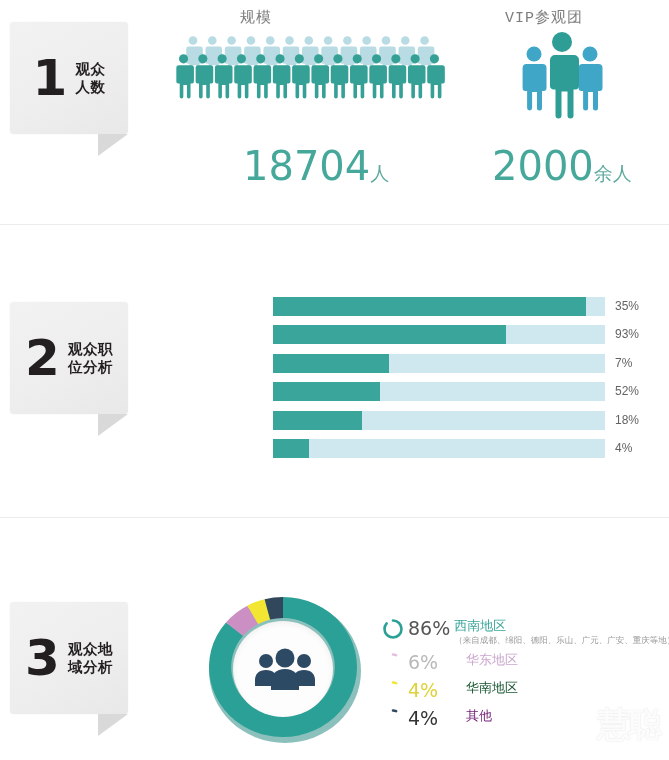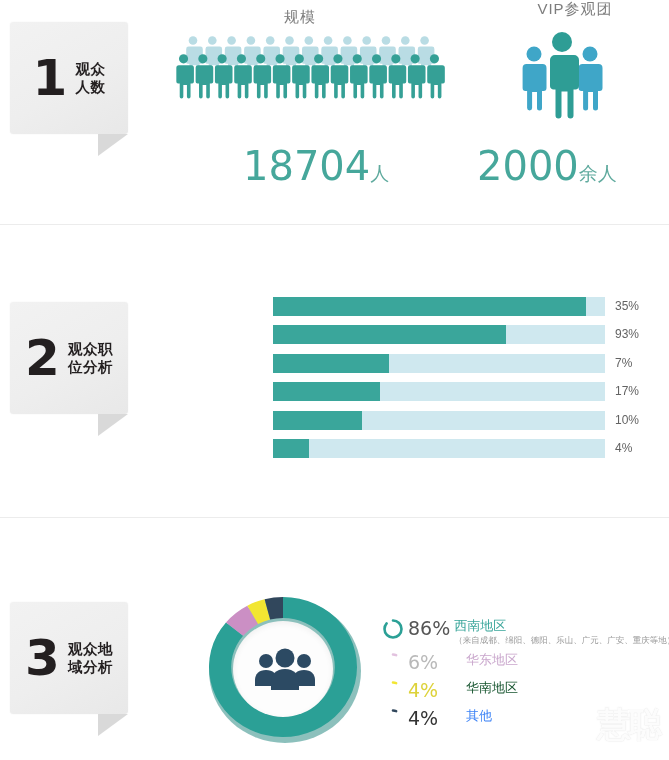--- a/index.html
+++ b/index.html
@@ -41,21 +41,21 @@
 
   .divider {
     position: absolute; left: 0; width: 669px; height: 1px;
     background: #ececec;
   }
 
   
   .col-title {
     position: absolute;
     font-size: 15px; color: #7d7d7d; letter-spacing: 1px;
-    text-align: center;
+    text-align: left;
   }
   .people-row { position: absolute; }
 
   .big-num {
     position: absolute;
     font-family: "DejaVu Sans", sans-serif;
     font-size: 40px; color: #46a79b; font-weight: 400; letter-spacing: 0px;
     white-space: nowrap;
   }
   .big-num .unit { font-size: 19px; color: #5faa9e; }
@@ -121,21 +121,21 @@
         <span class="badge-txt">
           <span>观众</span><br>
           <span>人数</span>
         </span>
       </div>
     </div>
     <div class="badge-fold"></div>
   </div>
 
   <div class="col-title" style="left:240px; top:8px; width:120px;">规模</div>
-  <div class="col-title" style="left:505px; top:0; width:140px;">VIP参观团</div>
+  <div class="col-title" style="left:505px; top:8px; width:140px;font-family:Liberation Mono, monospace;">VIP参观团</div>
 
   <svg class="people-row" style="left:172px; top:35px;" width="290" height="90" viewBox="0 0 290 90">
     <g id="back-row" fill="#b9dce4">
         <g>
           <circle cx="21" cy="5.5" r="4.3"></circle>
           <path d="M13.6 11.5 h14.8 a2.4 2.4 0 0 1 2.4 2.4 v13 a1.9 1.9 0 0 1 -2.1 1.9 h-1.1 v12.5 a1.7 1.7 0 0 1 -3.4 0 v-11 h-3.4 v11 a1.7 1.7 0 0 1 -3.4 0 v-12.5 h-1.1 a1.9 1.9 0 0 1 -2.1 -1.9 v-13 a2.4 2.4 0 0 1 2.4 -2.4 z"></path>
         </g>
         <g>
           <circle cx="40.3" cy="5.5" r="4.3"></circle>
           <path d="M32.9 11.5 h14.8 a2.4 2.4 0 0 1 2.4 2.4 v13 a1.9 1.9 0 0 1 -2.1 1.9 h-1.1 v12.5 a1.7 1.7 0 0 1 -3.4 0 v-11 h-3.4 v11 a1.7 1.7 0 0 1 -3.4 0 v-12.5 h-1.1 a1.9 1.9 0 0 1 -2.1 -1.9 v-13 a2.4 2.4 0 0 1 2.4 -2.4 z"></path>
@@ -259,21 +259,21 @@
 
     <g fill="#2e9d95">
       <circle cx="50" cy="12" r="10"></circle>
       <path d="M38 25 h24 a5 5 0 0 1 5 5 v26 a3.5 3.5 0 0 1 -3.7 3.5 h-1.8 v26 a3 3 0 0 1 -6 0 v-24 h-6 v24 a3 3 0 0 1 -6 0 v-26 h-1.8 a3.5 3.5 0 0 1 -3.7 -3.5 v-26 a5 5 0 0 1 5 -5 z"></path>
     </g>
   </svg>
 
   <div class="big-num" style="left:243px; top:143px;text-align:center;">
     <span>18704</span><span class="unit">人</span>
   </div>
-  <div class="big-num" style="left:477px; top:143px;">
+  <div class="big-num" style="left:492px; top:143px;">
     <span>2000</span><span class="unit">余人</span>
   </div>
 
   <div class="divider" style="top:224px;"></div>
 
   <div class="badge-wrap" style="left:10px; top:302px;">
     <div class="badge">
       <div class="badge-inner">
         <span class="badge-num">2</span>
         <span class="badge-txt">
@@ -301,27 +301,27 @@
       <div class="bar-row" style="top: 353.8px;">
         <div class="bar-track" style="background: rgb(207, 232, 239);">
           <div class="bar-fill" style="width: 35.0404%; background: rgb(58, 166, 155);"></div>
         </div>
         <div class="bar-val">7%</div>
       </div>
       <div class="bar-row" style="top: 382.2px;">
         <div class="bar-track" style="background: rgb(207, 232, 239);">
           <div class="bar-fill" style="width: 32.345%; background: rgb(58, 166, 155);"></div>
         </div>
-        <div class="bar-val">17%</div>
+        <div class="bar-val">52%</div>
       </div>
       <div class="bar-row" style="top: 410.6px;">
         <div class="bar-track" style="background: rgb(207, 232, 239);">
           <div class="bar-fill" style="width: 26.9542%; background: rgb(58, 166, 155);"></div>
         </div>
-        <div class="bar-val">10%</div>
+        <div class="bar-val">18%</div>
       </div>
       <div class="bar-row" style="top: 439px;">
         <div class="bar-track" style="background: rgb(207, 232, 239);">
           <div class="bar-fill" style="width: 10.7817%; background: rgb(58, 166, 155);"></div>
         </div>
         <div class="bar-val">4%</div>
       </div>
     </div>
 
   <div class="divider" style="top:517px;"></div>
@@ -392,19 +392,19 @@
         <div class="legend-texts">
           <div class="legend-name" style="color: #14532d;">华南地区</div>
         </div>
       </div>
       <div class="legend-row">
         <div class="legend-mark"><svg width="22" height="22" viewBox="0 0 22 22">
             <circle cx="11" cy="11" r="8.5" fill="none" stroke="#31475c" stroke-width="2.6" stroke-linecap="round" stroke-dasharray="3.204424506661589 53.40707511102649" transform="rotate(-90 11 11)" opacity="1"></circle>
           </svg></div>
         <div class="legend-pct" style="color: rgb(51, 51, 51);">4%</div>
         <div class="legend-texts">
-          <div class="legend-name" style="color: #3b82f6;">其他</div>
+          <div class="legend-name" style="color: #701a75;">其他</div>
         </div>
       </div>
     </div>
 
   <div class="watermark">慧聪</div>
 </div>
 
 </body></html>

